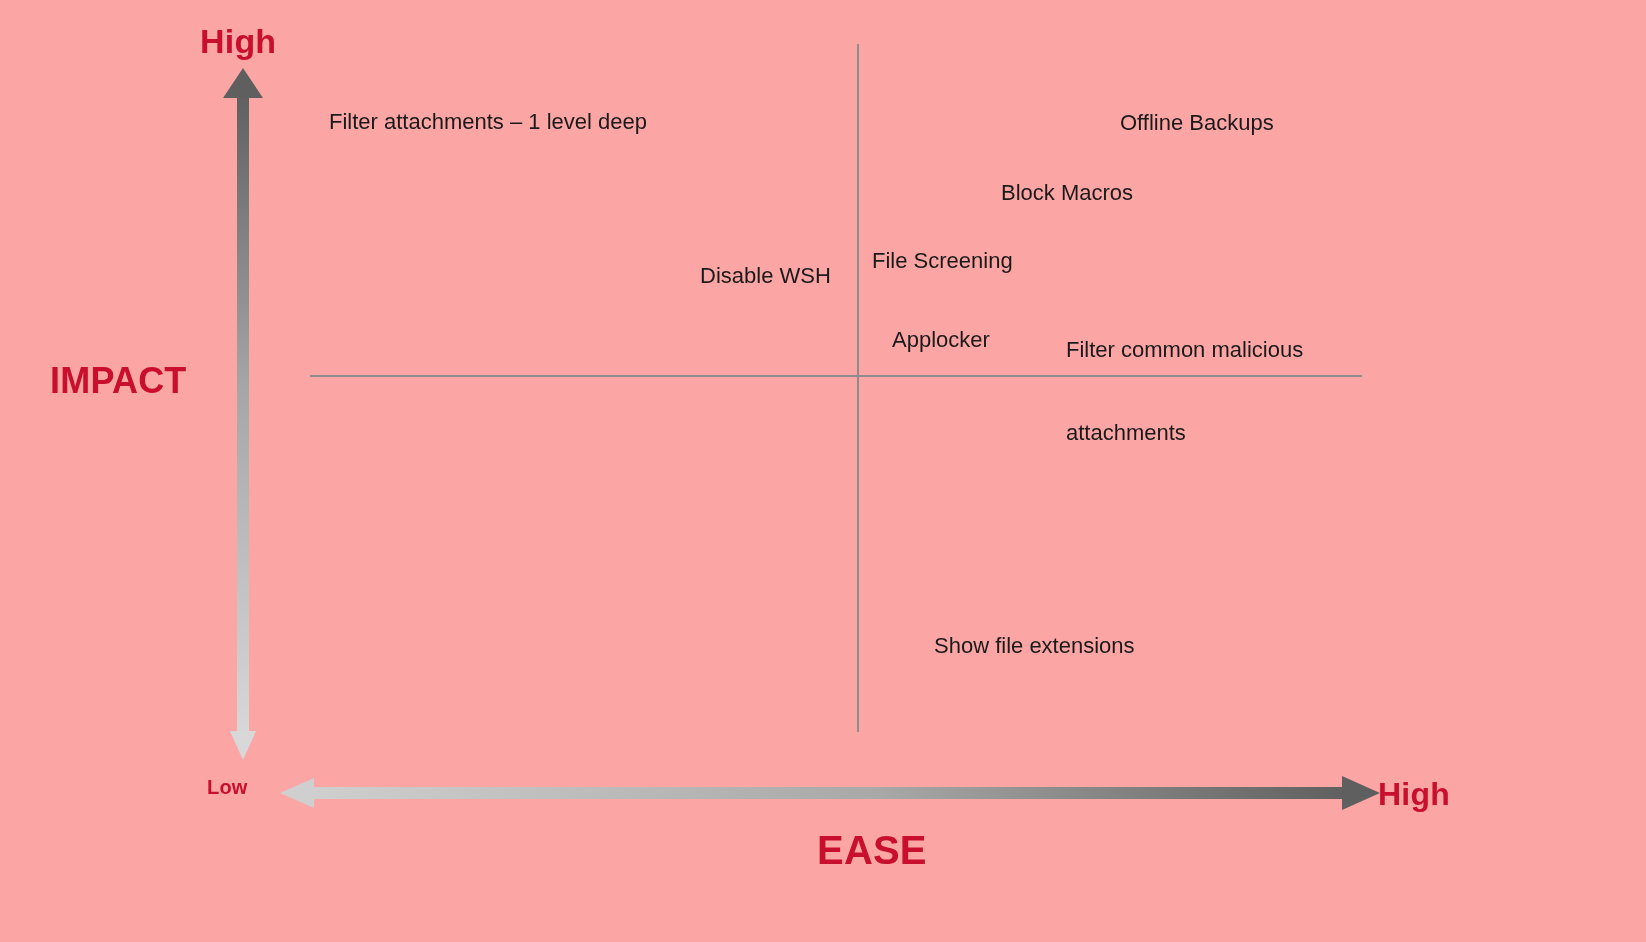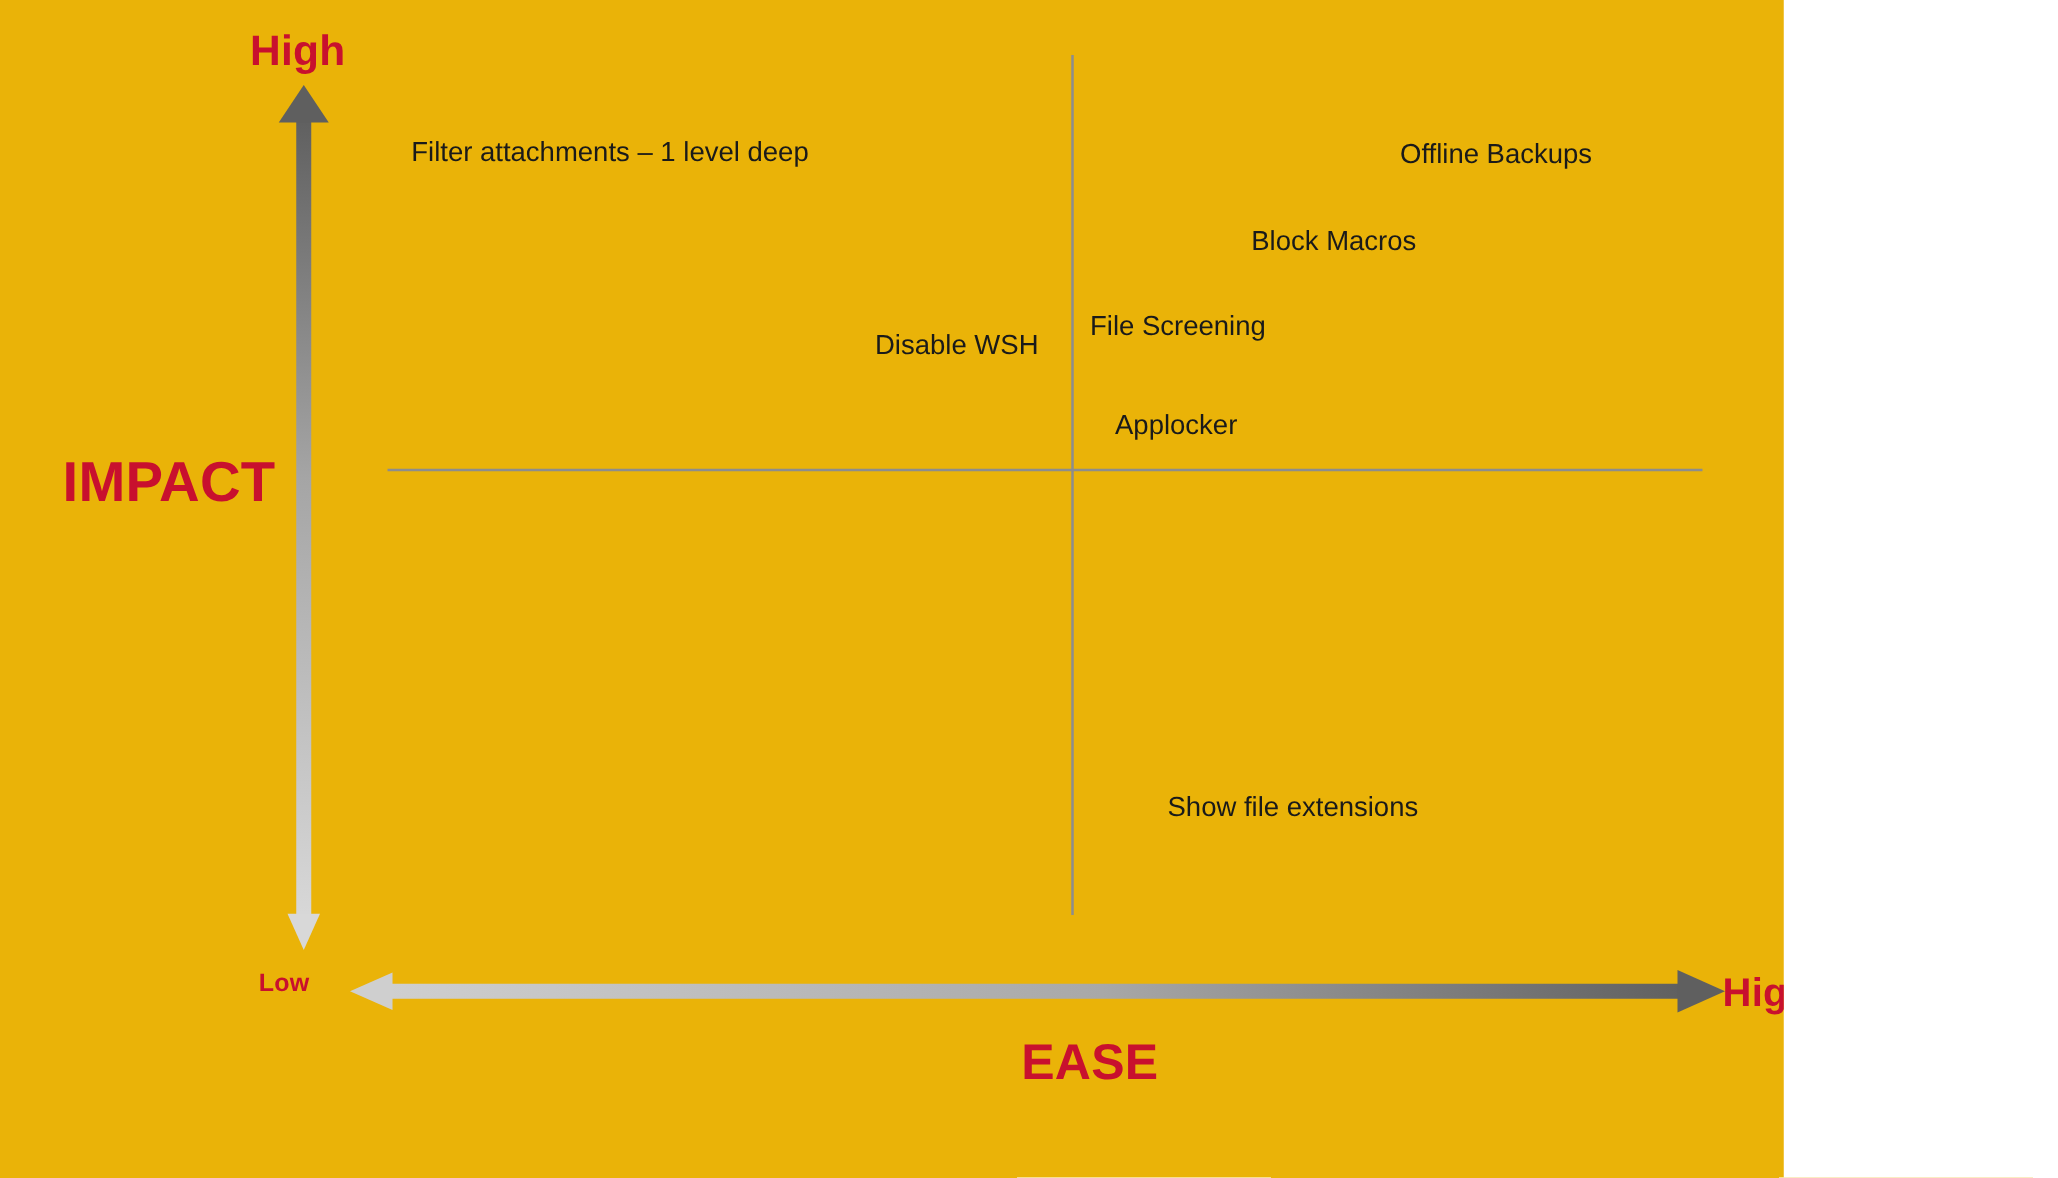--- a/index.html
+++ b/index.html
@@ -5,39 +5,39 @@
   html, body {
     margin: 0;
     padding: 0;
     background: #ffffff;
   }
   body {
     font-family: "Liberation Sans", sans-serif;
   }
   #canvas {
     position: relative;
-    width: 1427px;
+    width: 1646px;
     height: 942px;
-    background: #eab308;
+    background: #fca5a5;
     overflow: hidden;
   }
 
   
   .axis-word {
     position: absolute;
     font-family: "Liberation Sans", sans-serif;
     font-weight: bold;
     color: #C8102E;
     white-space: nowrap;
     letter-spacing: 0.2px;
   }
   .axis-high-top  { left: 200px; top: 22px;  font-size: 34px; }
   .axis-low-left  { left: 207px; top: 776px; font-size: 20px; }
   .axis-high-right{ left: 1378px; top: 776px; font-size: 32px; }
-  .axis-impact    { left: 50px;  top: 360px; font-size: 45px; }
+  .axis-impact    { left: 50px;  top: 360px; font-size: 36px; }
   .axis-ease      { left: 817px; top: 828px; font-size: 40px; }
 
   
   .divider {
     position: absolute;
     background: #8d8d8d;
   }
   .divider-vertical {
     left: 857px;
     top: 44px;
@@ -135,18 +135,22 @@
 
   <div class="item pos-offline-backups">Offline Backups</div>
 
   <div class="item pos-block-macros">Block Macros</div>
 
   <div class="item pos-file-screening">File Screening</div>
 
   <div class="item pos-disable-wsh">Disable WSH</div>
 
 
+  <div class="item pos-filter-common">
+    <div>Filter common malicious</div>
+    <div>attachments</div>
+  </div>
 
   <div class="item pos-applocker">Applocker</div>
 
   <div class="item pos-show-file-ext">Show file extensions</div>
 
 </div>
 
 </body></html>

